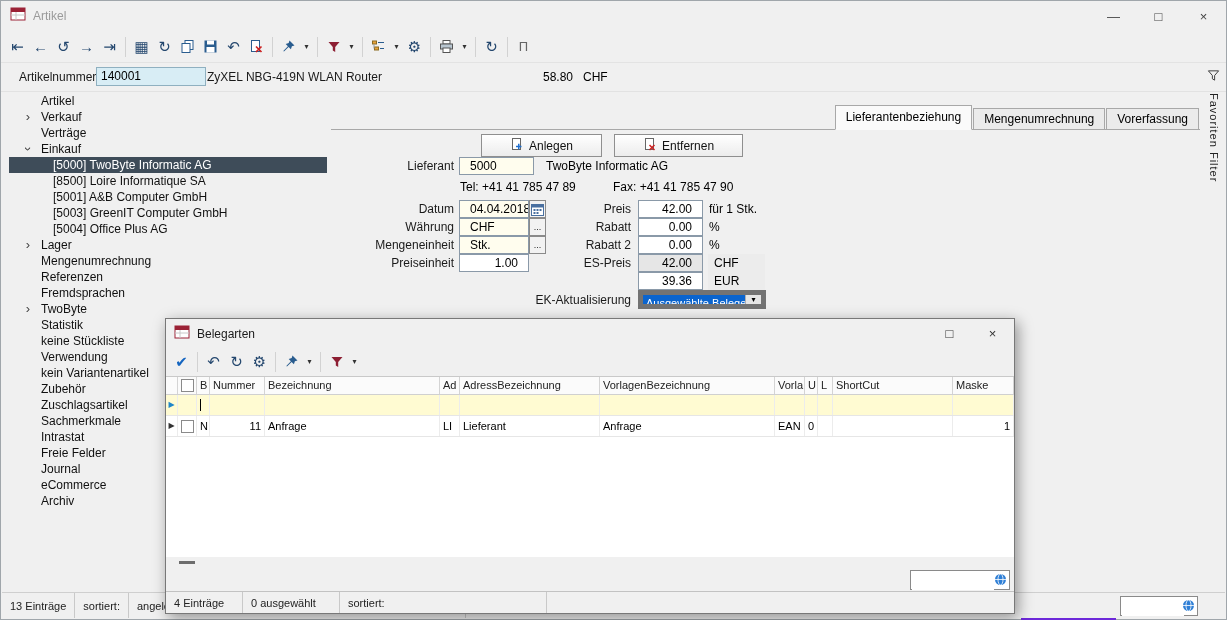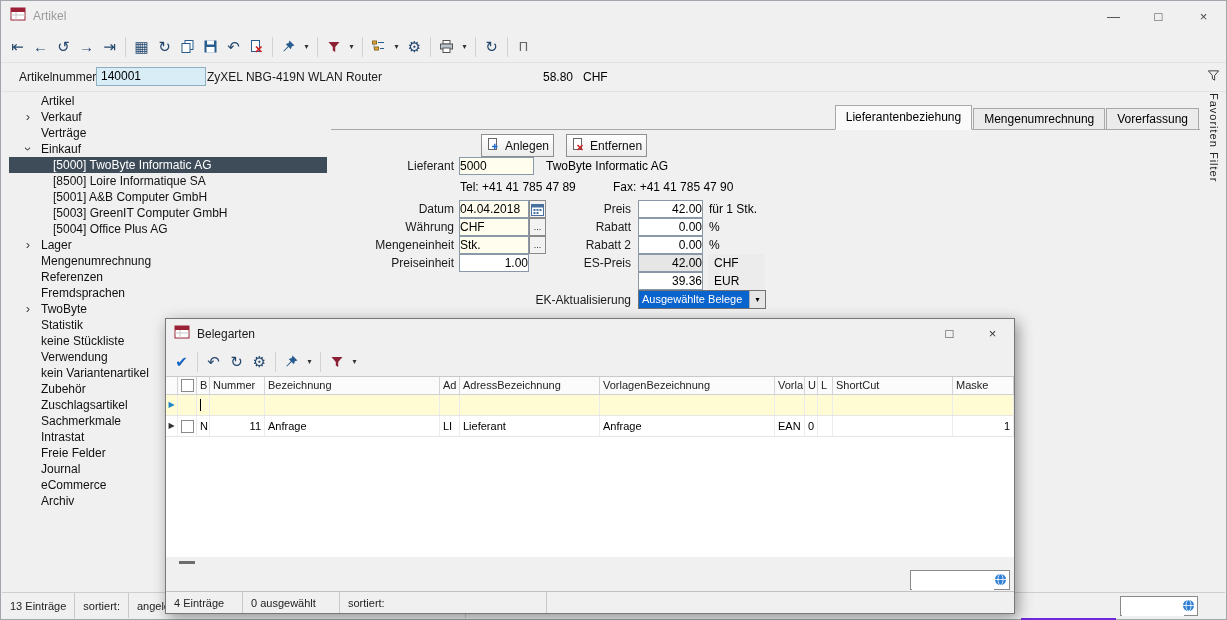--- a/index.html
+++ b/index.html
@@ -34,33 +34,33 @@
   .trow.sel .tarrow{color:#fff;}
   .tarrow.exp{transform:rotate(90deg);}
   .tlabel{margin-left:6px;white-space:nowrap;}
   
   .content{position:absolute;left:330px;top:104px;right:26px;height:230px;font-size:12px;}
   .tabstrip{display:flex;align-items:flex-end;border-bottom:1px solid #a8a8a8;padding-left:12px;height:24px;justify-content:flex-end;}
   .tab{height:20px;line-height:20px;padding:0 10px;border:1px solid #a8a8a8;border-bottom:none;background:#ebebeb;margin-right:1px;font-size:12px;}
   .tab.active{height:23px;line-height:22px;background:#fafafa;margin-bottom:-1px;border-bottom:1px solid #fafafa;}
   .btnrow{position:absolute;left:150px;top:29px;display:flex;gap:12px;}
   .pushbtn{height:21px;border:1px solid #8f8f8f;background:linear-gradient(#fff,#ececec);
-     display:flex;align-items:center;gap:5px;padding:0 4px;font-size:12px;color:#111;}
+     display:flex;align-items:center;gap:5px;padding:0 28px;font-size:12px;color:#111;}
   .lab{position:absolute;left:3px;width:120px;text-align:right;font-size:12px;line-height:18px;color:#1a1a1a;}
   .rlab{position:absolute;left:180px;width:120px;text-align:right;font-size:12px;line-height:18px;color:#1a1a1a;}
   .fld{position:absolute;height:18px;border:1px solid #8a99a8;background:#fff;font-size:12px;line-height:16px;
-     padding:0 0;box-sizing:border-box;white-space:nowrap;overflow:hidden;}
+     padding:0 10px;box-sizing:border-box;white-space:nowrap;overflow:hidden;}
   .fld.cream{background:#fffdee;}
   .fld.gray{background:#e6e6e6;}
   .fld.num{text-align:right;}
   .sqbtn{position:absolute;width:17px;height:18px;border:1px solid #8a8a8a;background:#f2f2f2;box-sizing:border-box;
      display:flex;align-items:center;justify-content:center;font-size:9px;line-height:8px;color:#222;}
   .chip{position:absolute;height:18px;background:#ececec;font-size:12px;line-height:18px;padding:0 6px;box-sizing:border-box;}
   .suffix{position:absolute;font-size:12px;line-height:18px;}
-  .combo-ek{position:absolute;left:307px;top:185px;width:128px;height:19px;border:1px solid #737373;background:#ec4899;
+  .combo-ek{position:absolute;left:307px;top:185px;width:128px;height:19px;border:5px solid #737373;background:#ec4899;
      display:flex;box-sizing:border-box;}
   .combo-ek .selval{flex:1;background:#0a64ce;color:#fff;font-size:11px;line-height:17px;padding:0 3px;white-space:nowrap;overflow:hidden;}
   .combo-ek .cbt{width:15px;background:#e6e6e6;border-left:1px solid #b0b0b0;display:flex;align-items:center;justify-content:center;font-size:8px;}
   
   .favstrip{position:absolute;top:62px;right:2px;width:21px;bottom:28px;display:flex;flex-direction:column;align-items:center;padding-top:5px;gap:7px;}
   .favlabel{writing-mode:vertical-rl;font-size:11px;color:#222;letter-spacing:1px;}
   
   .statusbar{position:absolute;left:1px;right:1px;bottom:1px;height:25px;border-top:1px solid #cfcfcf;background:#f0f0f0;
      display:flex;align-items:stretch;font-size:11px;color:#222;}
   .sseg{display:flex;align-items:center;padding:0 8px;border-right:1px solid #c9c9c9;white-space:nowrap;}

